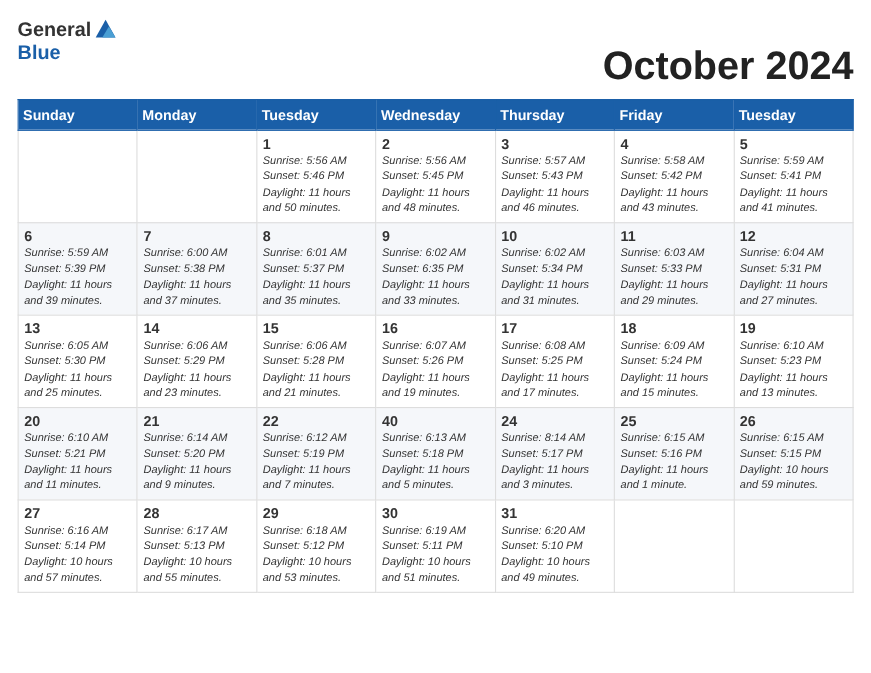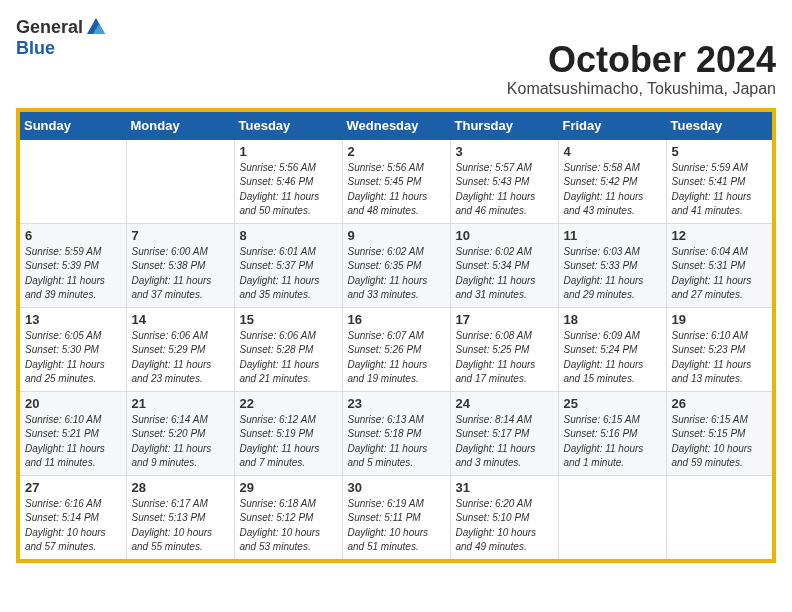--- a/index.html
+++ b/index.html
@@ -52,21 +52,21 @@
       line-height: 1.1;
       margin-top: 24px;
     }
     .location {
       font-size: 16px;
       color: #444;
     }
     .calendar {
       width: 100%;
       border-collapse: collapse;
-      border: 4px solid #eab308;
+      border: 1px solid #eab308;
     }
     .calendar th {
       background: #1a5fa8;
       color: #fff;
       font-size: 13px;
       font-weight: bold;
       padding: 6px 4px;
       text-align: left;
       border: 1px solid #1a5fa8;
     }
@@ -105,21 +105,20 @@
       <span class="logo-general">General</span>
       <svg class="logo-icon" viewBox="0 0 22 22">
         <polygon points="11,2 20,18 2,18" fill="#1a5fa8"></polygon>
         <polygon points="14,8 20,18 8,18" fill="#4a9fd4"></polygon>
       </svg>
     </div>
     <span class="logo-blue">Blue</span>
   </div>
   <div class="title-area">
     <div class="month-title">October 2024</div>
-    <div class="location">Komatsushimacho, Tokushima, Japan</div>
   </div>
 </div>
 
 <table class="calendar">
   <thead>
     <tr>
     <th>Sunday</th>
         <th>Monday</th>
         <th>Tuesday</th>
         <th>Wednesday</th>
@@ -264,21 +263,21 @@
 Sunset: 5:20 PM
 Daylight: 11 hours and 9 minutes.</div>
         </td>
         <td>
           <span class="day-num">22</span>
           <div class="cell-content">Sunrise: 6:12 AM
 Sunset: 5:19 PM
 Daylight: 11 hours and 7 minutes.</div>
         </td>
         <td>
-          <span class="day-num">23</span>
+          <span class="day-num">40</span>
           <div class="cell-content">Sunrise: 6:13 AM
 Sunset: 5:18 PM
 Daylight: 11 hours and 5 minutes.</div>
         </td>
         <td>
           <span class="day-num">24</span>
           <div class="cell-content">Sunrise: 8:14 AM
 Sunset: 5:17 PM
 Daylight: 11 hours and 3 minutes.</div>
         </td>

